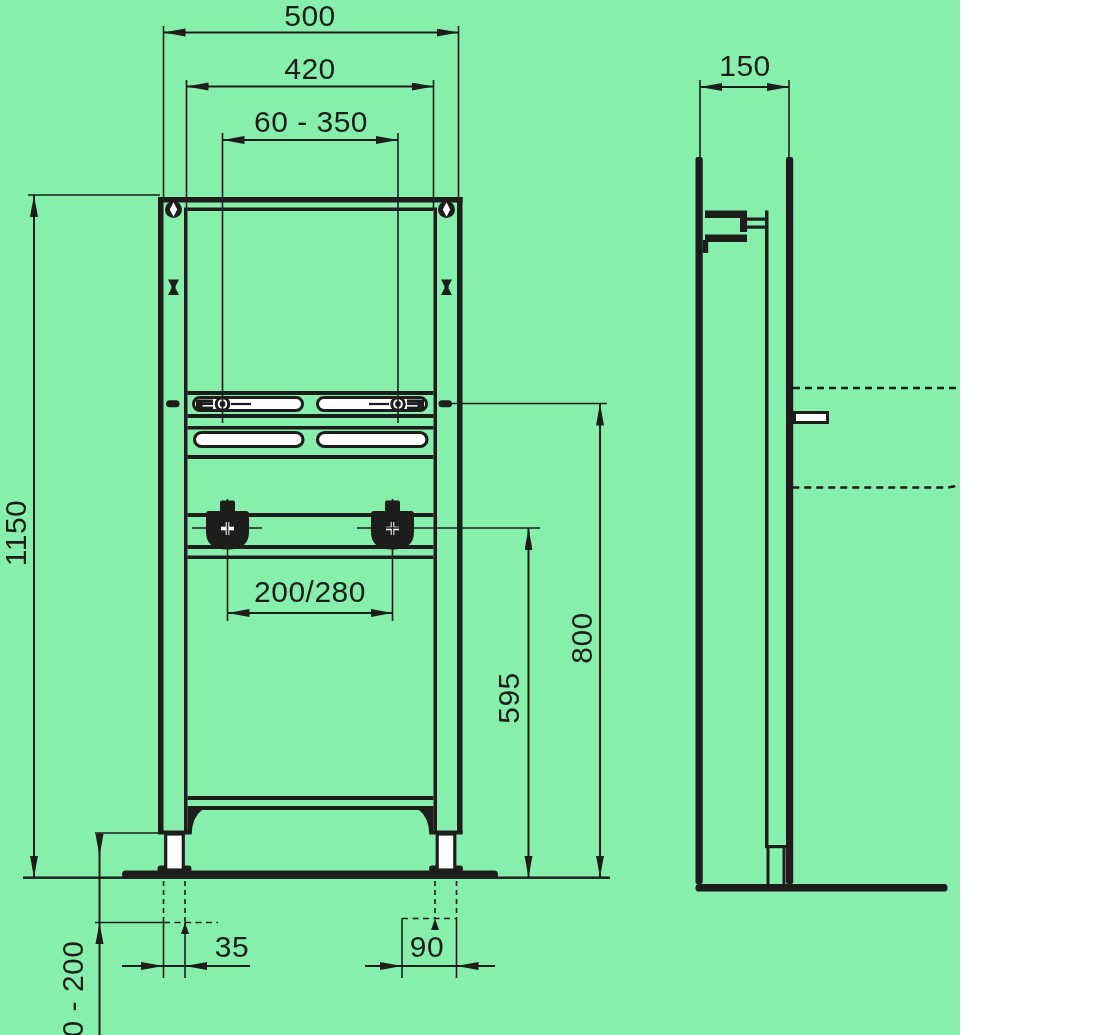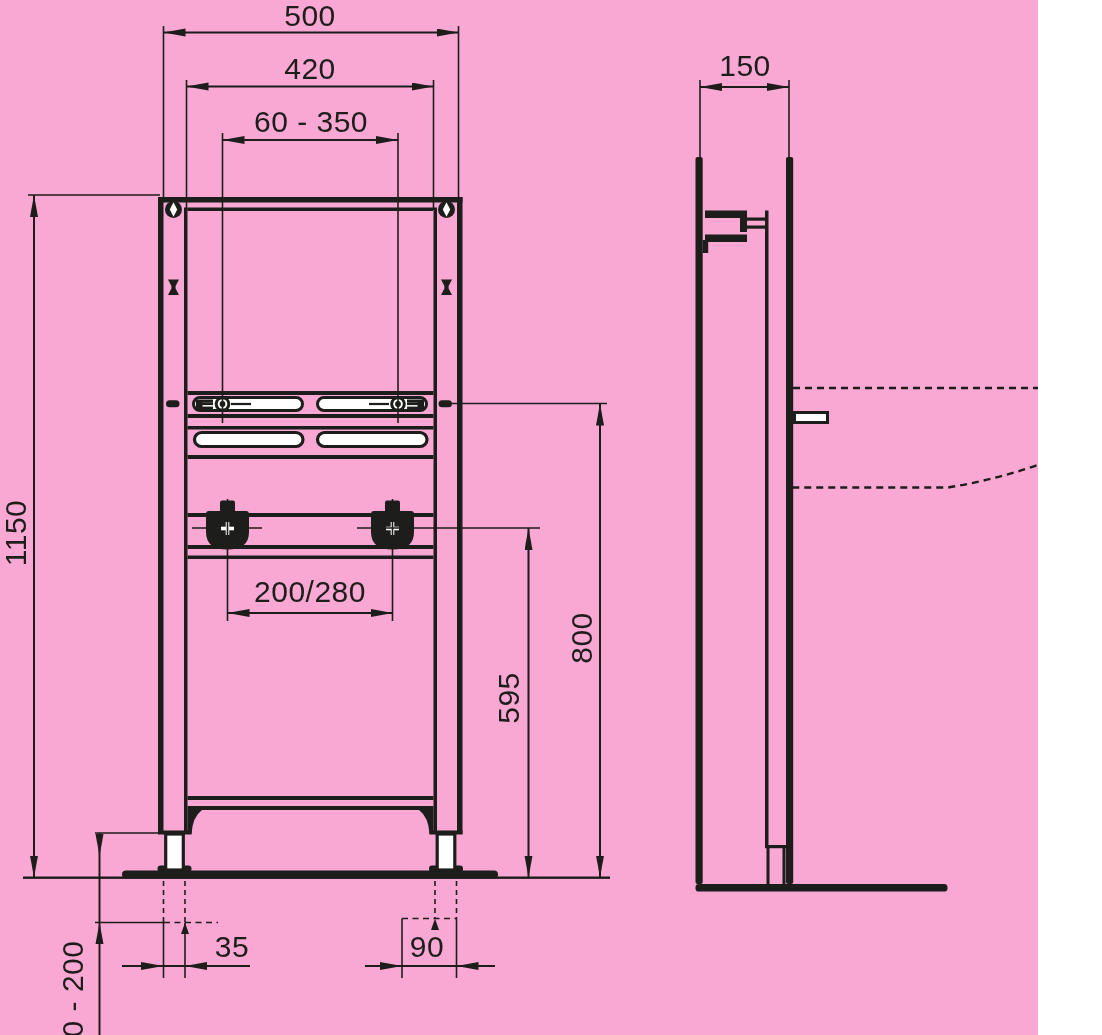--- a/index.html
+++ b/index.html
@@ -1,16 +1,16 @@
 <!DOCTYPE html>
 <html><head>
 <meta charset="utf-8">
 <style>
   html,body{margin:0;padding:0;background:#ffffff;}
-  .canvas{position:relative;width:1038px;height:1035px;background:#f9a8d4;overflow:hidden;
+  .canvas{position:relative;width:960px;height:1035px;background:#86efac;overflow:hidden;
           font-family:"Liberation Sans", sans-serif;}
   svg{display:block;}
   text{font-family:"Liberation Sans", sans-serif;font-size:30px;fill:#1d1d1b;letter-spacing:0.5px;}
 </style>
 </head>
 <body>
 
 <div class="canvas">
 <svg width="1102" height="1035" viewBox="0 0 1102 1035" xmlns="http://www.w3.org/2000/svg">
   <defs>

